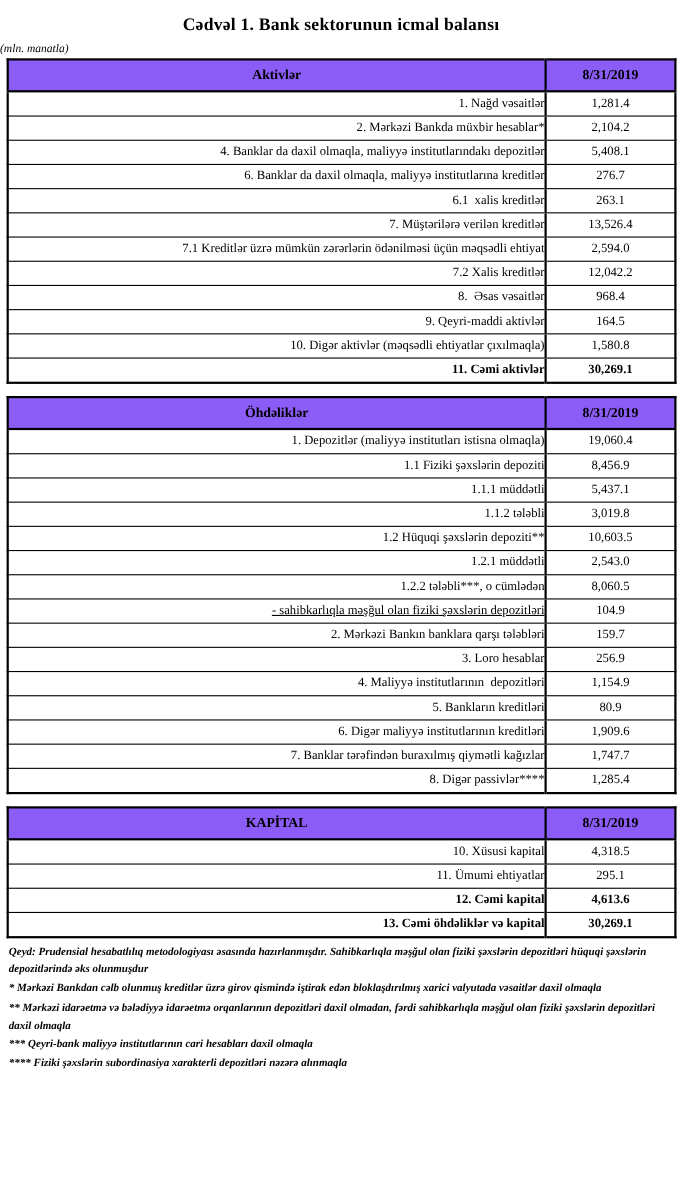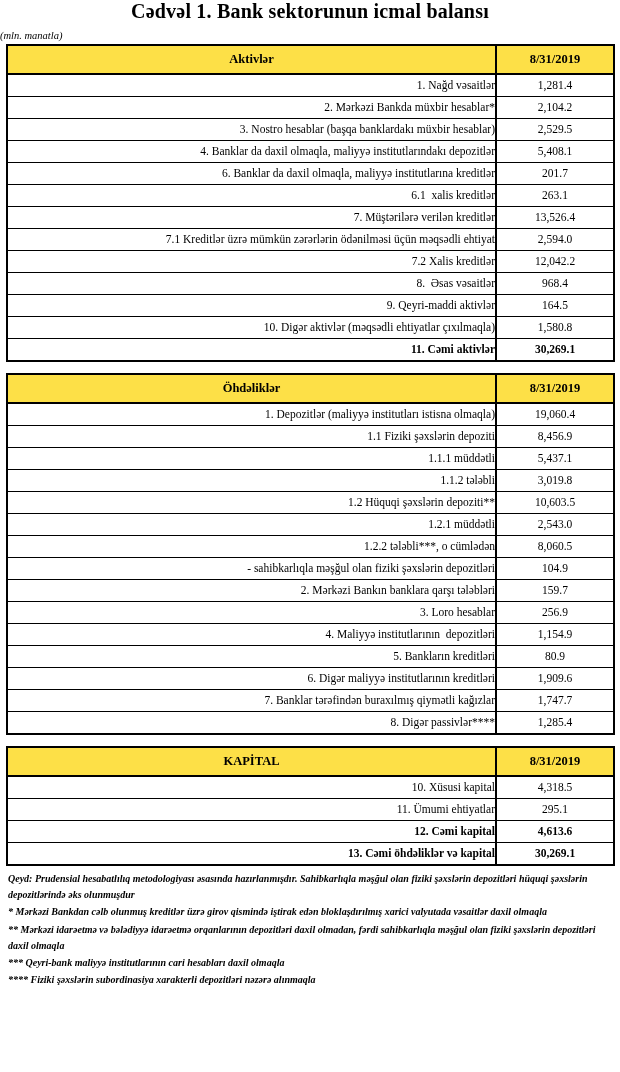--- a/index.html
+++ b/index.html
@@ -12,22 +12,22 @@
   }
   .page {
     width: 620px;
     height: 1072px;
     background: #ffffff;
     overflow: hidden;
   }
   .doc-title {
     text-align: center;
     font-weight: bold;
-    font-size: 20px;
-    padding-top: 0;
+    font-size: 16px;
+    padding-top: 14px;
     letter-spacing: 0.2px;
   }
   .unit-note {
     text-align: left;
     font-style: italic;
     font-size: 10.5px;
     margin: 7px 9px 3px 0;
   }
   table.balance {
     border-collapse: collapse;
@@ -35,21 +35,21 @@
     width: 607px;
     margin-left: 6px;
     margin-top: 0;
   }
   table.balance + table.balance { margin-top: 11px; }
   table.balance, table.balance th, table.balance td {
     border: 1px solid #000000;
   }
   table.balance { border: 2px solid #000000; }
   table.balance th {
-    background: #fde047;
+    background: #8b5cf6;
     font-weight: bold;
     font-size: 12.5px;
     height: 27px;
     border-bottom: 2px solid #000000;
     padding: 0;
   }
   table.balance td {
     font-size: 11.5px;
     height: 21px;
     padding: 0;
@@ -57,21 +57,21 @@
   }
   col.c-label { width: 489px; }
   col.c-value { width: 118px; }
   th.h-value, td.value { border-left: 2px solid #000000 !important; }
   td.label {
     text-align: right;
     padding-left: 6px;
     white-space: pre-wrap;
   }
   td.label.indent-1 { padding-left: 31px; }
-  td.label.indent-2 { padding-left: 63px; }
+  td.label.indent-2 { padding-left: 63px; text-decoration: underline; }
   td.value { text-align: center; }
   tr.bold-row td { font-weight: bold; }
   .footnotes {
     margin: 5px 10px 0 8px;
     font-style: italic;
     font-size: 10px;
     line-height: 1.62;
     font-weight: bold;
   }
   .footnote { margin: 0 0 1px 0; }
@@ -98,30 +98,26 @@
     <tbody>
         <tr>
           <td class="label indent-0">1. Nağd vəsaitlər</td>
           <td class="value">1,281.4</td>
         </tr>
         <tr>
           <td class="label indent-0">2. Mərkəzi Bankda müxbir hesablar*</td>
           <td class="value">2,104.2</td>
         </tr>
         <tr>
-          <td class="label indent-0">3. Nostro hesablar (başqa banklardakı müxbir hesablar)</td>
-          <td class="value">2,529.5</td>
-        </tr>
-        <tr>
           <td class="label indent-0">4. Banklar da daxil olmaqla, maliyyə institutlarındakı depozitlər</td>
           <td class="value">5,408.1</td>
         </tr>
         <tr>
           <td class="label indent-0">6. Banklar da daxil olmaqla, maliyyə institutlarına kreditlər</td>
-          <td class="value">201.7</td>
+          <td class="value">276.7</td>
         </tr>
         <tr>
           <td class="label indent-0">6.1  xalis kreditlər</td>
           <td class="value">263.1</td>
         </tr>
         <tr>
           <td class="label indent-0">7. Müştərilərə verilən kreditlər</td>
           <td class="value">13,526.4</td>
         </tr>
         <tr>

